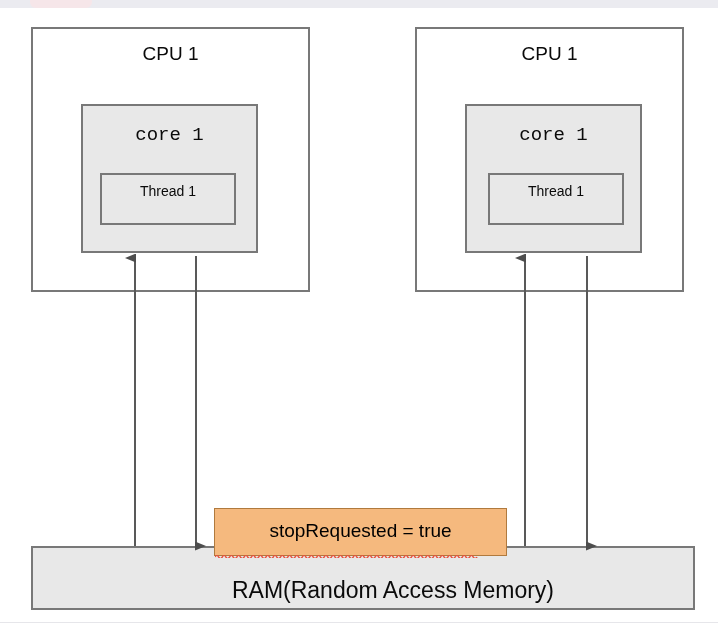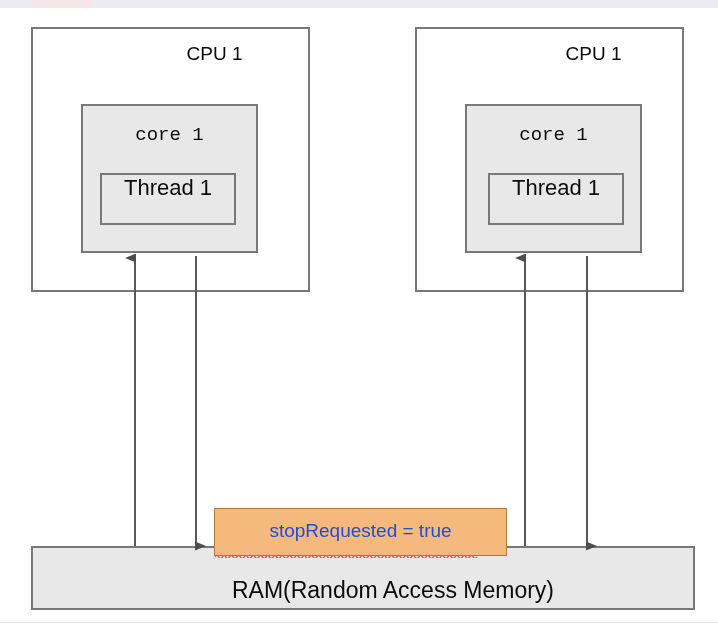--- a/index.html
+++ b/index.html
@@ -55,23 +55,23 @@
 
   .box-label {
     position: absolute;
     left: 0;
     width: 100%;
     text-align: center;
     color: #0a0a0a;
     white-space: nowrap;
   }
 
-  .cpu-label    { top: 14px;  font-size: 19px; padding-left: 44px; }
+  .cpu-label    { top: 14px;  font-size: 19px; }
   .core-label   { top: 18px;  font-size: 19px; font-family: Liberation Mono, monospace; }
-  .thread-label { top: 0;  font-size: 22px; }
+  .thread-label { top: 8px;  font-size: 14px; }
   .ram-label    { top: 29px;  font-size: 23px; margin-left: 30px; }
 
   
   #arrows {
     position: absolute;
     left: 0; top: 0;
     width: 718px; height: 628px;
     pointer-events: none;
   }
 
@@ -82,21 +82,21 @@
     width: 293px; height: 48px;
     box-sizing: border-box;
     border: 1px solid #b07a3e;
     background: #f5b97e;
     display: flex;
     align-items: center;
     justify-content: center;
   }
   #callout-text {
     font-size: 19px;
-    color: #1d4ed8;
+    color: #000000;
     white-space: nowrap;
     position: relative;
     padding-bottom: 2px;
   }
   #callout-underline {
     position: absolute;
     left: 0; bottom: -3px;
     width: 100%;
     height: 4px;
     overflow: hidden;

